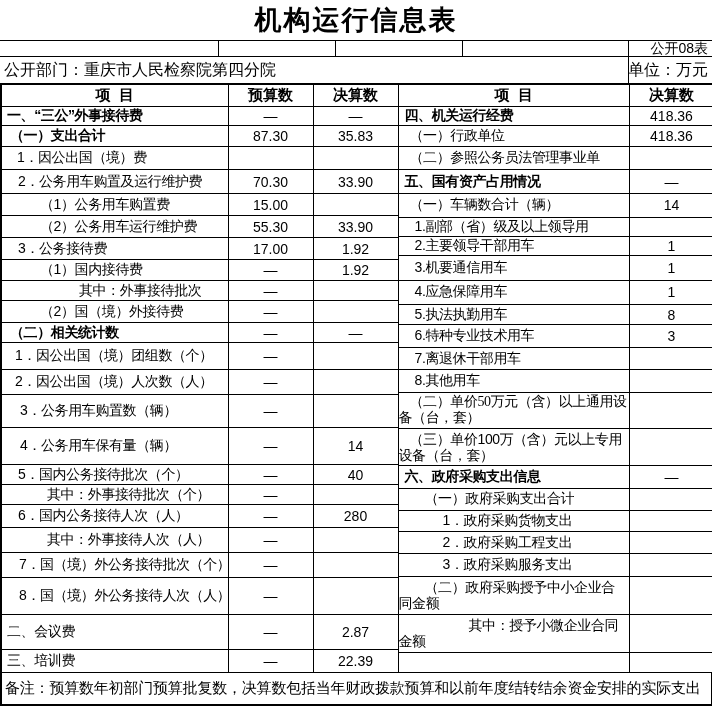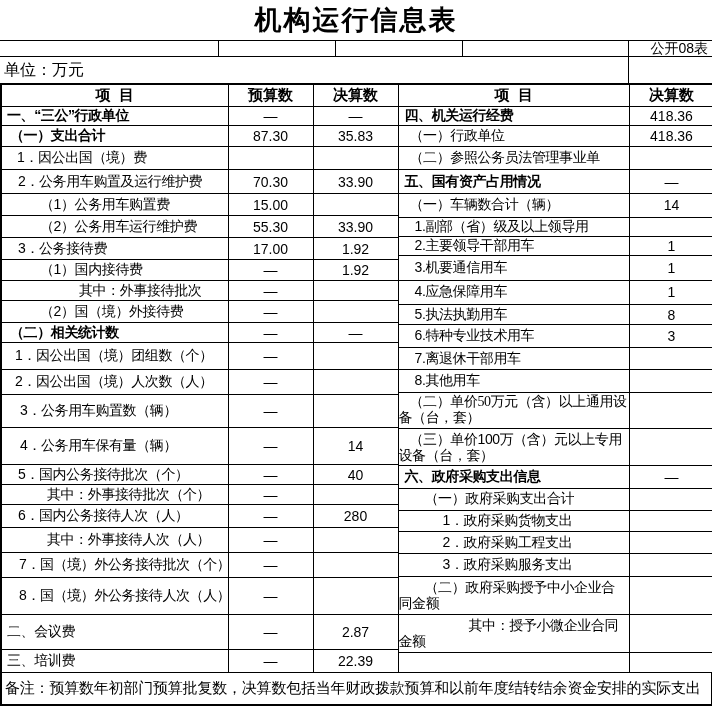--- a/index.html
+++ b/index.html
@@ -46,40 +46,41 @@
   <div class="info-a">
     <span class="v v218"></span>
     <span class="v v335"></span>
     <span class="v v462"></span>
     <span class="v v628"></span>
     <span>公开08表</span>
   </div>
 
   <div class="info-b">
     <span class="v v628"></span>
+    <span>公开部门：重庆市人民检察院第四分院</span>
     <span>单位：万元</span>
   </div>
 
   <div class="grid">
     <table id="tblL">
       <colgroup>
           <col style="width:227px">
           <col style="width:85px">
           <col style="width:85px">
         </colgroup>
       <thead>
         <tr>
           <th>项  目</th>
           <th>预算数</th>
           <th>决算数</th>
         </tr>
       </thead>
       <tbody id="bodyL">
           <tr style="height: 19px;">
-            <td class="c-item b" style="text-indent: 5px;">一、“三公”行政单位</td>
+            <td class="c-item b" style="text-indent: 5px;">一、“三公”外事接待费</td>
             <td class="c-num">—</td>
             <td class="c-num">—</td>
           </tr>
           <tr style="height: 21px;">
             <td class="c-item b" style="text-indent: 8px;">（一）支出合计</td>
             <td class="c-num">87.30</td>
             <td class="c-num">35.83</td>
           </tr>
           <tr style="height: 23px;">
             <td class="c-item" style="text-indent: 15px; margin-top: 28px;">1．因公出国（境）费</td>

